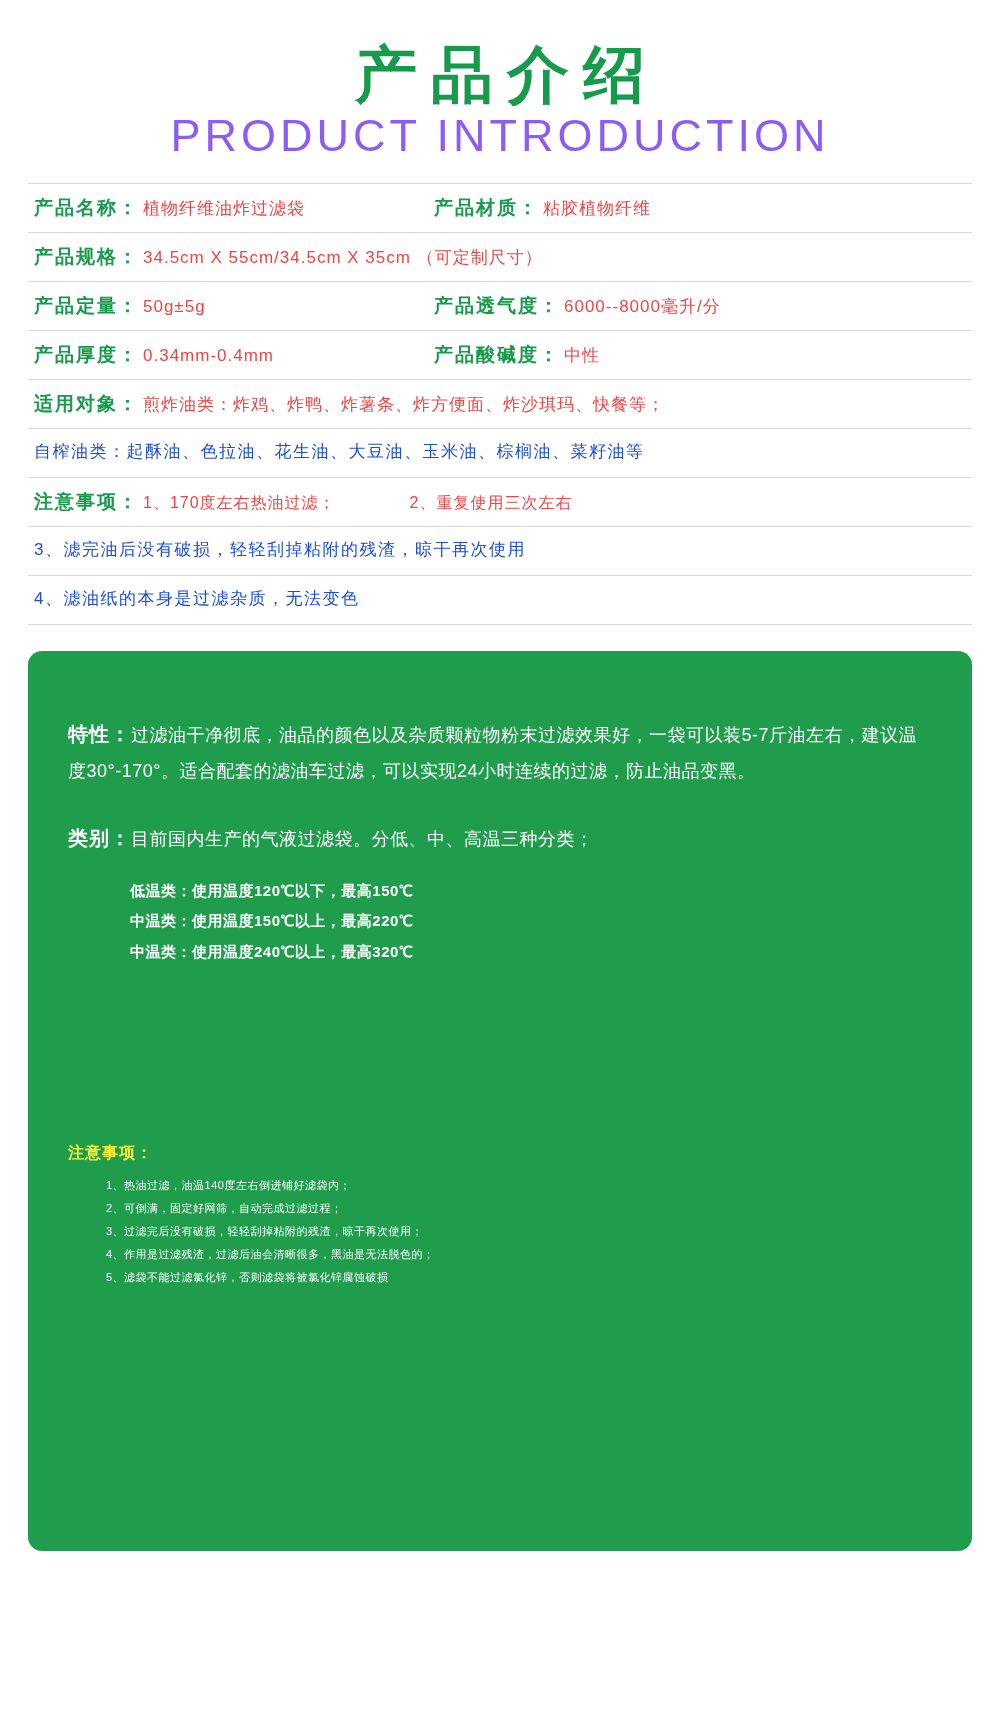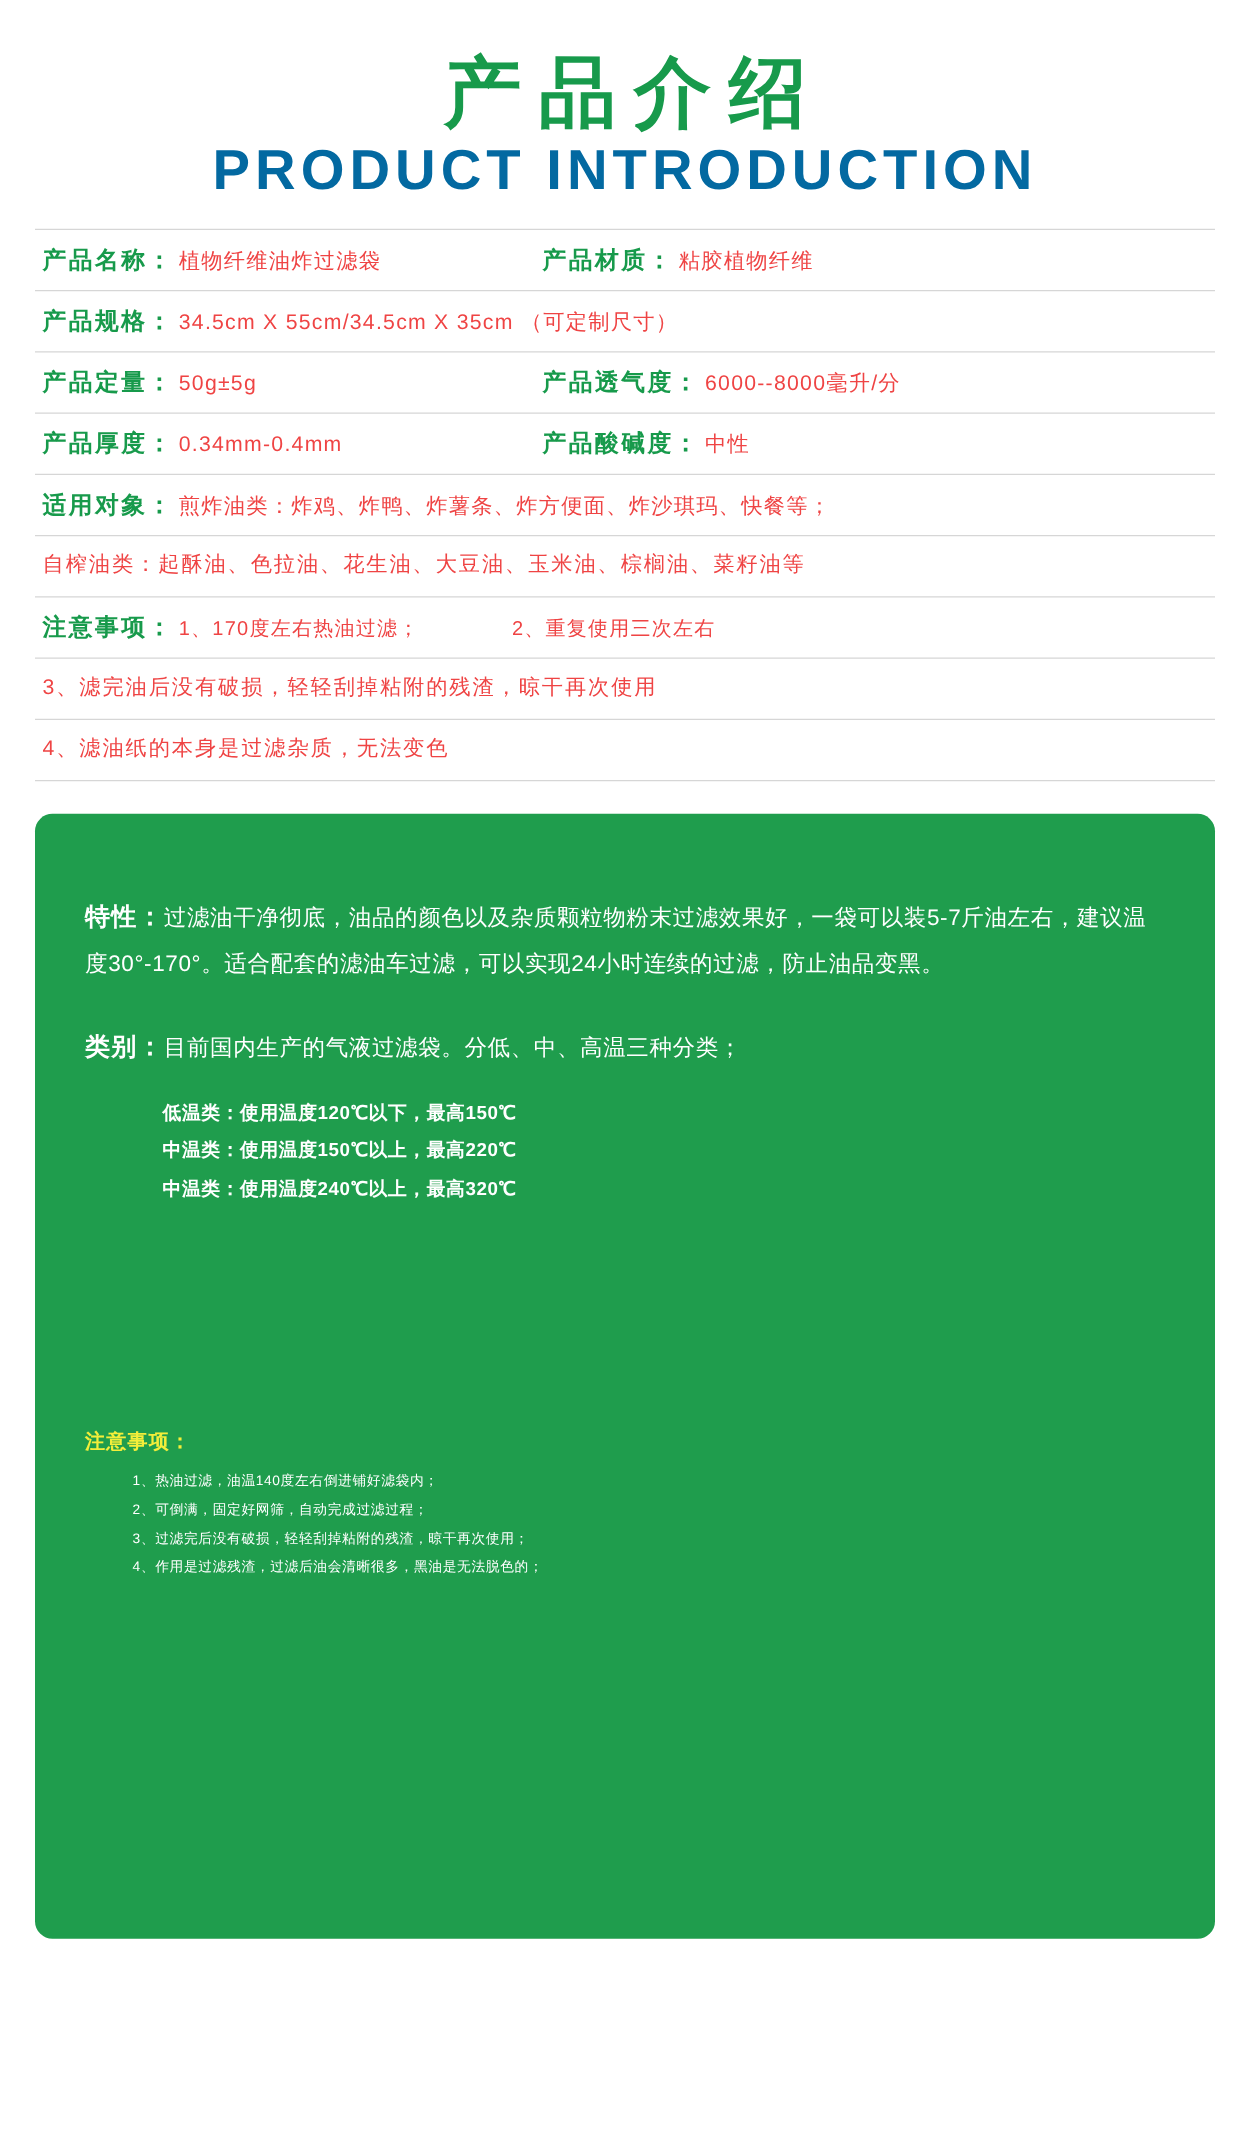--- a/index.html
+++ b/index.html
@@ -27,25 +27,25 @@
   }
   .header-cn {
     color: #179a4b;
     font-size: 62px;
     font-weight: bold;
     letter-spacing: 14px;
     line-height: 1.05;
     text-indent: 14px;
   }
   .header-en {
-    color: #0369a1;
+    color: #8b5cf6;
     font-size: 45px;
     letter-spacing: 4px;
     margin-top: 4px;
-    font-weight: 700;
+    font-weight: 400;
     line-height: 1.1;
   }
 
   
   .spec {
     margin: 22px 28px 0 28px;
     border-top: 1px solid #d6d6d6;
   }
   .spec-row {
     border-bottom: 1px solid #d6d6d6;
@@ -72,21 +72,21 @@
   .val {
     color: #ef4444;
     font-size: 17px;
     letter-spacing: 1px;
     margin-left: 4px;
   }
   .val.small {
     font-size: 16px;
   }
   .flowtext {
-    color: #ef4444;
+    color: #1d4ed8;
     font-size: 17px;
     letter-spacing: 1.5px;
   }
   .note-gap {
     display: inline-block;
     width: 70px;
   }
 
   
   .green-panel {
@@ -243,18 +243,19 @@
       </div>
     </div>
 
     <div class="notice-wrap">
       <div class="notice-title">注意事项：</div>
       <div class="notice-list">
         <div class="notice-item">1、热油过滤，油温140度左右倒进铺好滤袋内；</div>
         <div class="notice-item">2、可倒满，固定好网筛，自动完成过滤过程；</div>
         <div class="notice-item">3、过滤完后没有破损，轻轻刮掉粘附的残渣，晾干再次使用；</div>
         <div class="notice-item">4、作用是过滤残渣，过滤后油会清晰很多，黑油是无法脱色的；</div>
+        <div class="notice-item">5、滤袋不能过滤氯化锌，否则滤袋将被氯化锌腐蚀破损</div>
       </div>
     </div>
 
   </div>
 
 </div>
 
 </body></html>

